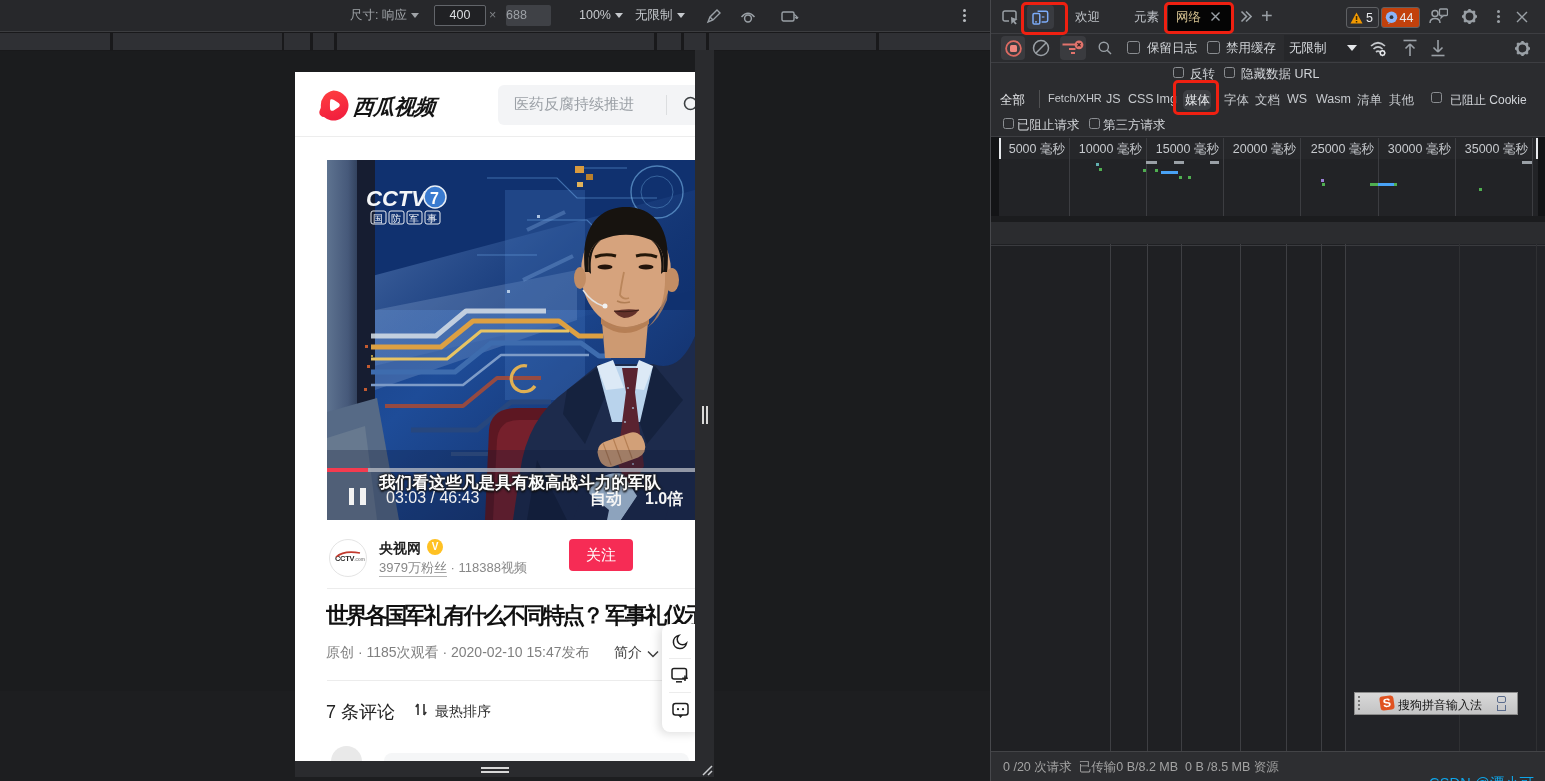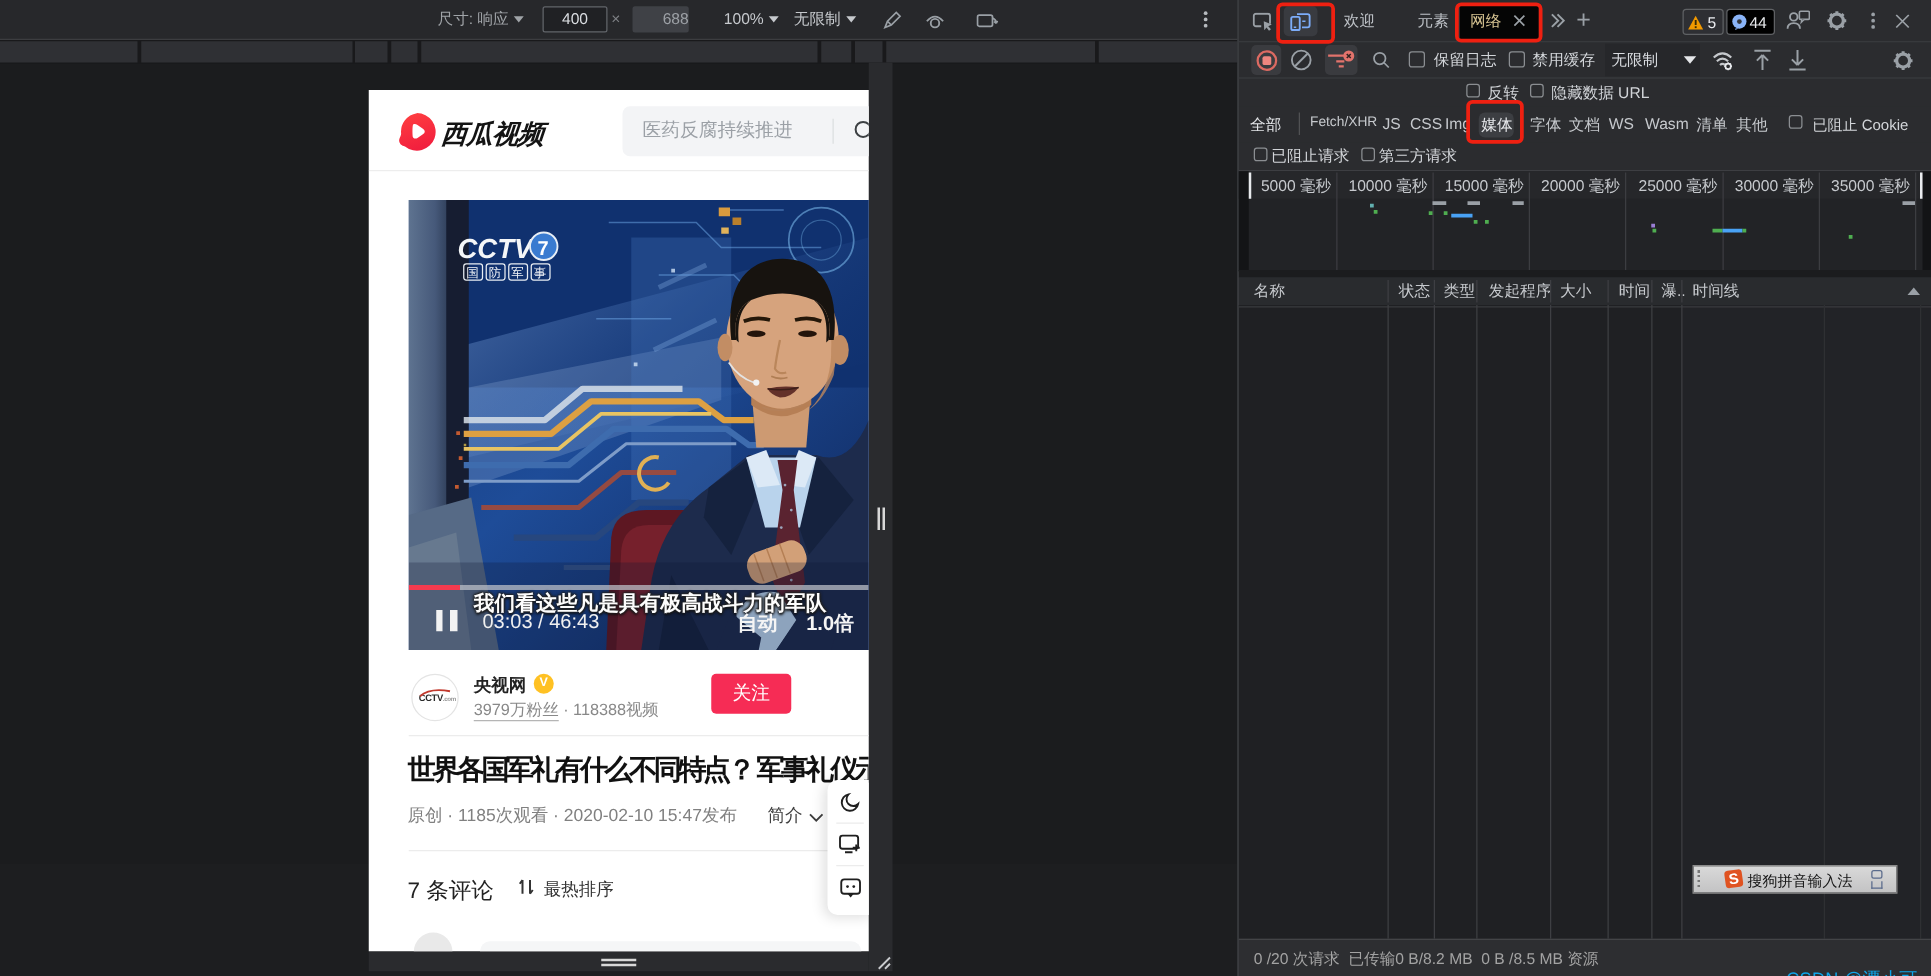--- a/index.html
+++ b/index.html
@@ -27,21 +27,21 @@
   .tick{position:absolute;width:3px;height:3px;}
   .cdiv{position:absolute;top:0;width:1px;background:#3e3f43;}
 </style>
 </head>
 <body>
 <div id="emul">
   <div id="etoolbar">
     <div class="etxt" style="left:350px;">尺寸: 响应<span class="caret"></span></div>
     <div class="abs" style="left:434px;top:5px;width:50px;height:19px;background:#202124;border:1px solid #62656a;border-radius:2px;color:#dbdee2;font-size:12.5px;text-align:center;line-height:19px;">400</div>
     <div class="etxt" style="left:489px;color:#7e8185;">×</div>
-    <div class="abs" style="left:506px;top:5px;width:45px;height:21px;background:#3f4146;border-radius:2px;color:#9da1a6;font-size:12.5px;text-align:right;line-height:21px;">688</div>
+    <div class="abs" style="left:506px;top:5px;width:45px;height:21px;background:#3f4146;border-radius:2px;color:#9da1a6;font-size:12.5px;text-align:left;line-height:21px;">688</div>
     <div class="etxt" style="left:579px;color:#c6c9cd;">100%<span class="caret" style="border-top-color:#c6c9cd;"></span></div>
     <div class="etxt" style="left:635px;color:#c6c9cd;">无限制<span class="caret" style="border-top-color:#c6c9cd;"></span></div>
     <svg class="abs" style="left:706px;top:8px;" width="16" height="16" viewBox="0 0 16 16">
       <path d="M2 14 L4 9 L11 2 L14 5 L7 12 Z M4 9 L7 12" fill="none" stroke="#9aa0a6" stroke-width="1.4"></path>
     </svg>
     <svg class="abs" style="left:740px;top:9px;" width="16" height="15" viewBox="0 0 16 15">
       <path d="M1.5 8 Q 8 0.5 14.5 8" fill="none" stroke="#9aa0a6" stroke-width="1.5"></path>
       <circle cx="8" cy="9.5" r="3.4" fill="none" stroke="#9aa0a6" stroke-width="1.5"></circle>
     </svg>
     <svg class="abs" style="left:781px;top:8px;" width="18" height="16" viewBox="0 0 18 16">
@@ -335,21 +335,21 @@
       </svg>
     <div class="abs" style="left:270px;top:5px;width:16px;height:22px;color:#9aa0a6;font-size:20px;font-weight:300;">+</div>
     <div class="abs" style="left:355px;top:7px;width:31px;height:19px;border:1px solid #5f6164;border-radius:3px;background:#2e2f33;">
       <svg class="abs" style="left:3px;top:3.5px;" width="13" height="12" viewBox="0 0 13 12">
           <path d="M6.5 0.5 L12.5 11.5 H0.5 Z" fill="#f29900"></path>
           <rect x="5.8" y="4" width="1.5" height="4" fill="#3c2b00"></rect>
           <rect x="5.8" y="9" width="1.5" height="1.5" fill="#3c2b00"></rect>
         </svg>
       <div class="abs" style="left:19px;top:2.5px;font-size:12.5px;color:#e8eaed;">5</div>
     </div>
-    <div class="abs" style="left:390px;top:7px;width:37px;height:19px;border:1px solid #5f6164;border-radius:3px;background:#000000;">
+    <div class="abs" style="left:390px;top:7px;width:37px;height:19px;border:1px solid #5f6164;border-radius:3px;background:#c2410c;">
       <svg class="abs" style="left:2.5px;top:3px;" width="13" height="13" viewBox="0 0 13 13">
           <circle cx="6.5" cy="6.2" r="5.7" fill="#8ab4f8"></circle>
           <path d="M3.5 11.5 L3 13 L6 11.8 Z" fill="#8ab4f8"></path>
           <circle cx="6.5" cy="6.2" r="1.9" fill="#32353a"></circle>
         </svg>
       <div class="abs" style="left:17.5px;top:2.5px;font-size:12.5px;color:#e8eaed;">44</div>
     </div>
     <svg class="abs" style="left:438px;top:8px;" width="19" height="17" viewBox="0 0 19 17">
       <circle cx="6" cy="5.5" r="3" fill="none" stroke="#9aa0a6" stroke-width="1.5"></circle>
       <path d="M1 15 Q1 10.5 6 10.5 Q11 10.5 11 15" fill="none" stroke="#9aa0a6" stroke-width="1.5"></path>
@@ -486,38 +486,20 @@
     <div class="tick" style="left:164px;top:32px;background:#4fae50;"></div>
     <div class="tick" style="left:188px;top:39px;background:#4fae50;"></div>
     <div class="tick" style="left:197px;top:39px;background:#4fae50;"></div>
     <div class="tick" style="left:330px;top:42px;background:#9a7fd4;"></div>
     <div class="tick" style="left:331px;top:46px;background:#4fae50;"></div>
     <div class="tick" style="left:403px;top:46px;background:#4fae50;"></div>
     <div class="tick" style="left:488px;top:51px;background:#4fae50;"></div>
   </div>
   <div class="abs" style="left:0;top:216px;width:555px;height:6px;background:#1b1c1e;"></div>
 
-  <div id="thead" class="abs" style="left:0;top:222px;width:555px;height:22px;background:#292b2e;border-bottom:1px solid #3d3e42;">
-    <div class="abs dtxt" style="left:12px;top:3px;">名称</div>
-    <div class="abs dtxt" style="left:128px;top:3px;">状态</div>
-    <div class="abs dtxt" style="left:164px;top:3px;">类型</div>
-    <div class="abs dtxt" style="left:200px;top:3px;">发起程序</div>
-    <div class="abs dtxt" style="left:257px;top:3px;">大小</div>
-    <div class="abs dtxt" style="left:304px;top:3px;">时间</div>
-    <div class="abs dtxt" style="left:338px;top:3px;">瀑..</div>
-    <div class="abs dtxt" style="left:363px;top:3px;">时间线</div>
-    <div class="abs" style="left:535px;top:8px;width:0;height:0;border-left:5px solid transparent;border-right:5px solid transparent;border-bottom:6px solid #9aa0a6;"></div>
-    <div class="cdiv" style="left:119px;top:2px;height:18px;"></div>
-    <div class="cdiv" style="left:156px;top:2px;height:18px;"></div>
-    <div class="cdiv" style="left:190px;top:2px;height:18px;"></div>
-    <div class="cdiv" style="left:249px;top:2px;height:18px;"></div>
-    <div class="cdiv" style="left:295px;top:2px;height:18px;"></div>
-    <div class="cdiv" style="left:330px;top:2px;height:18px;"></div>
-    <div class="cdiv" style="left:354px;top:2px;height:18px;"></div>
-  </div>
 
   <div id="tbody" class="abs" style="left:0;top:244px;width:555px;height:507px;background:#1f2023;">
     <div class="abs" style="left:354px;top:0;width:201px;height:507px;background:#222327;"></div>
     <div class="abs" style="left:0;top:1px;width:555px;height:1px;background:#3a3b3f;"></div>
     <div class="cdiv" style="left:119px;height:507px;"></div>
     <div class="cdiv" style="left:156px;height:507px;"></div>
     <div class="cdiv" style="left:190px;height:507px;"></div>
     <div class="cdiv" style="left:249px;height:507px;"></div>
     <div class="cdiv" style="left:295px;height:507px;"></div>
     <div class="cdiv" style="left:330px;height:507px;"></div>

